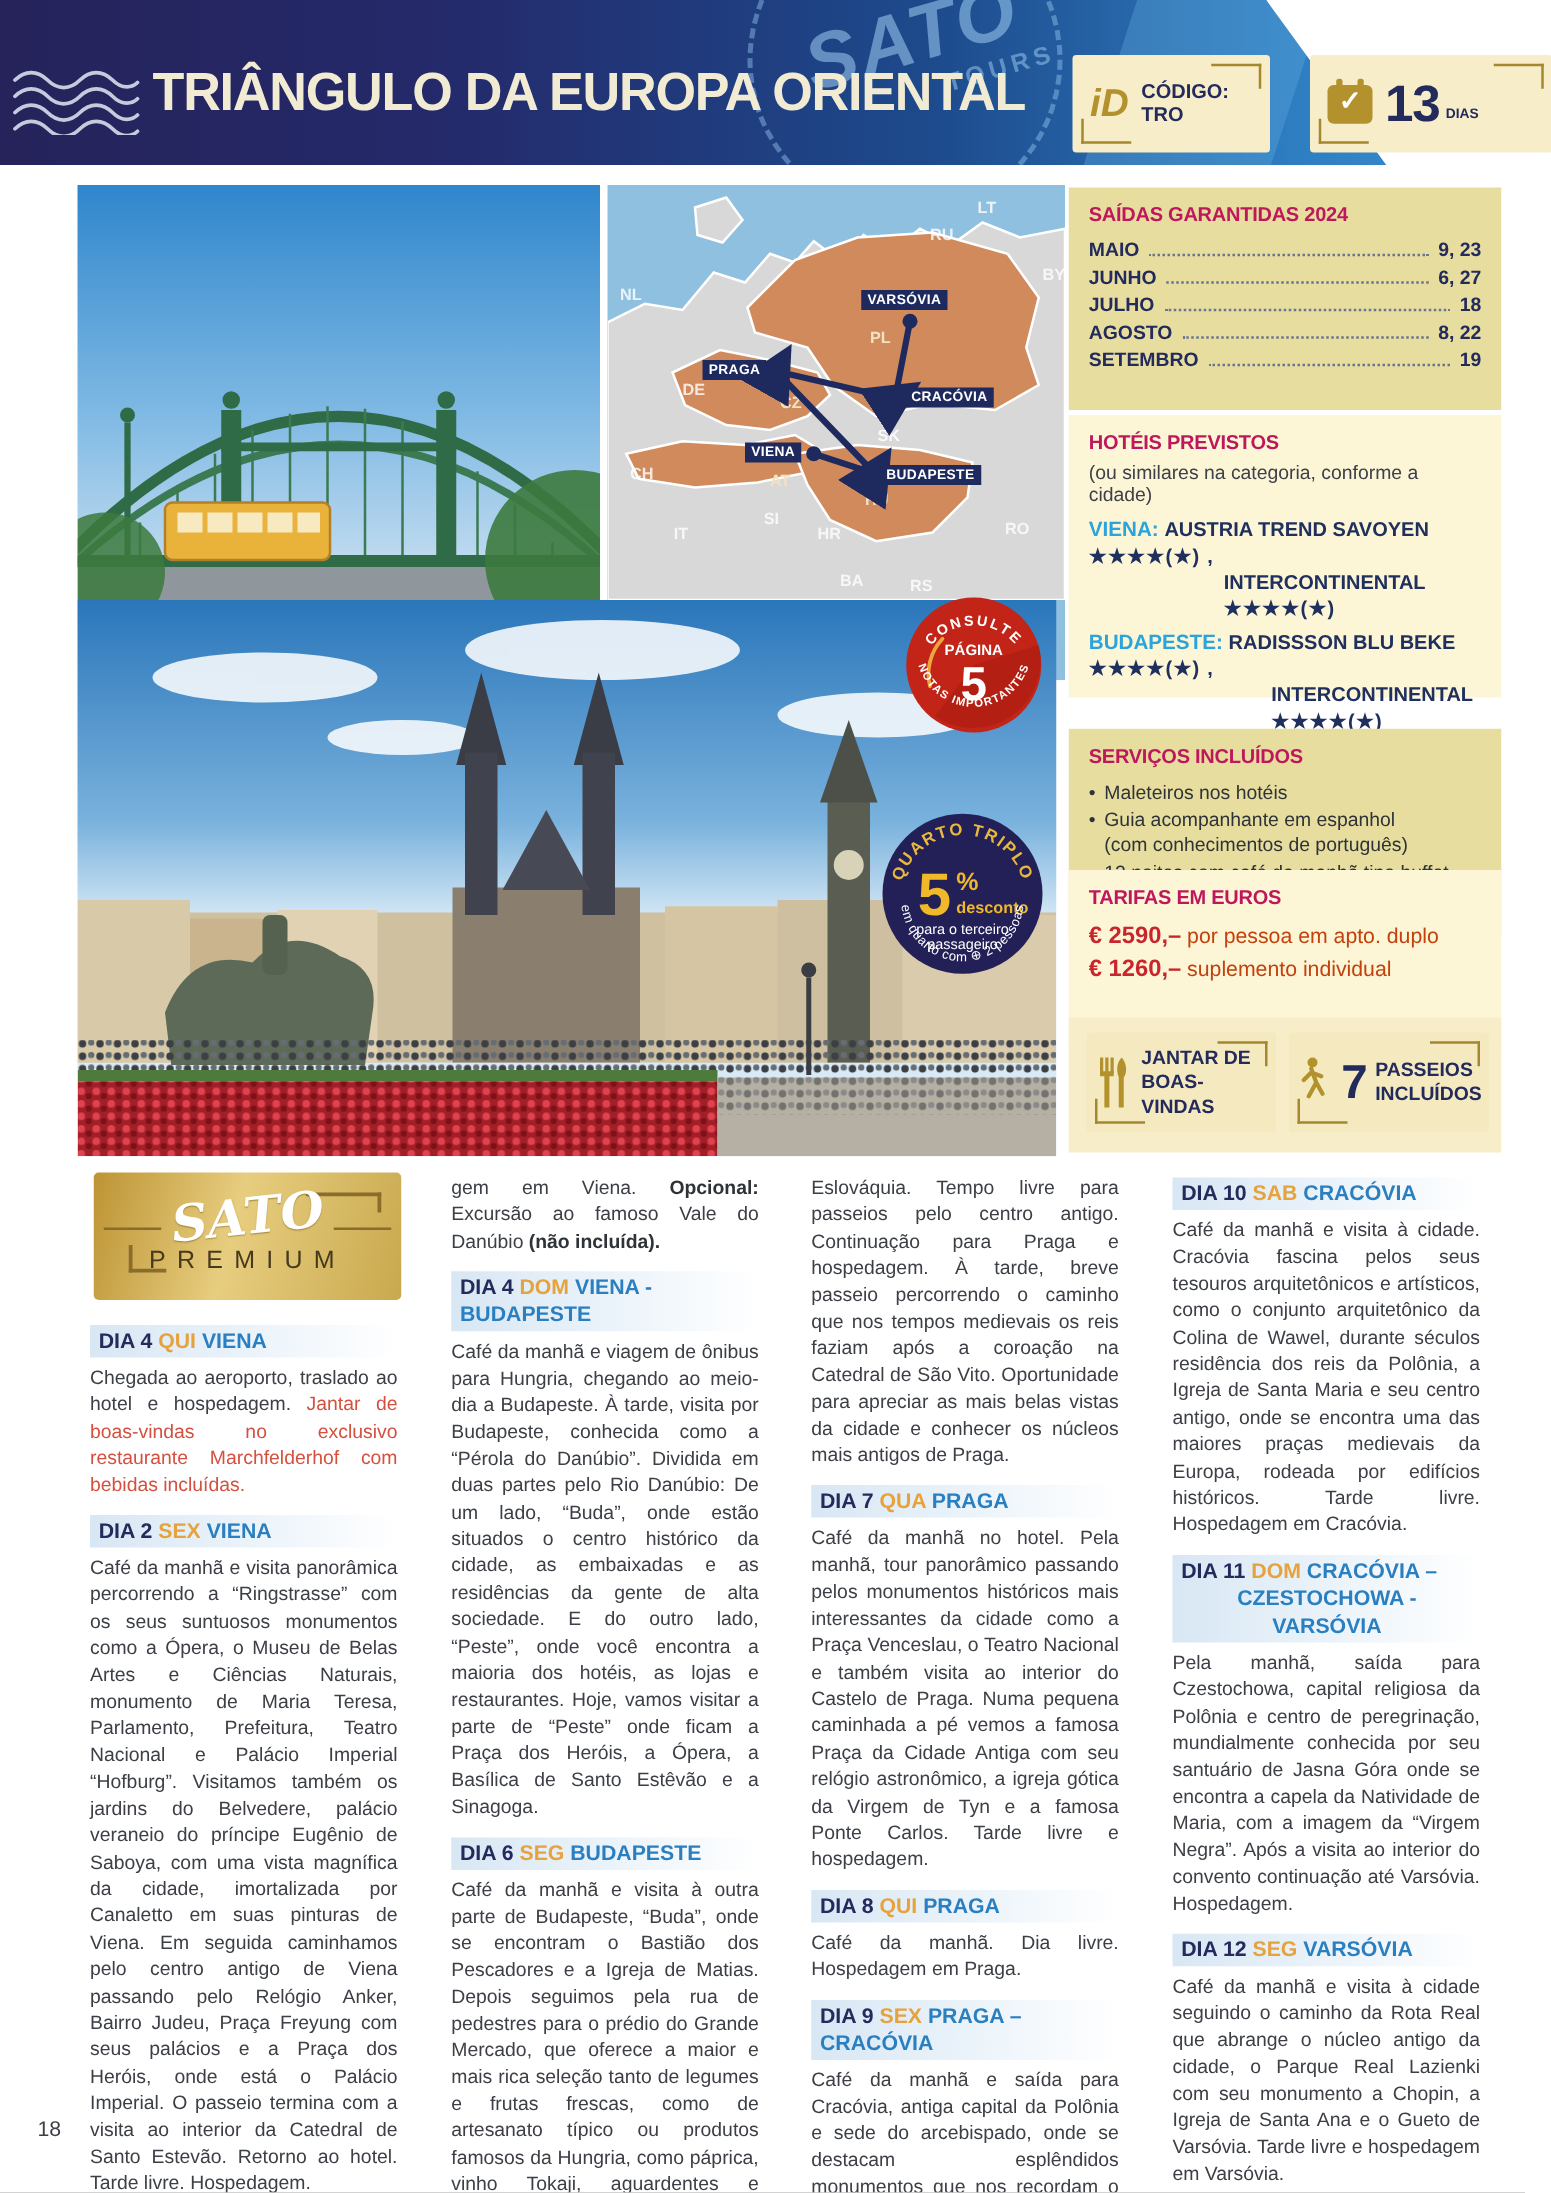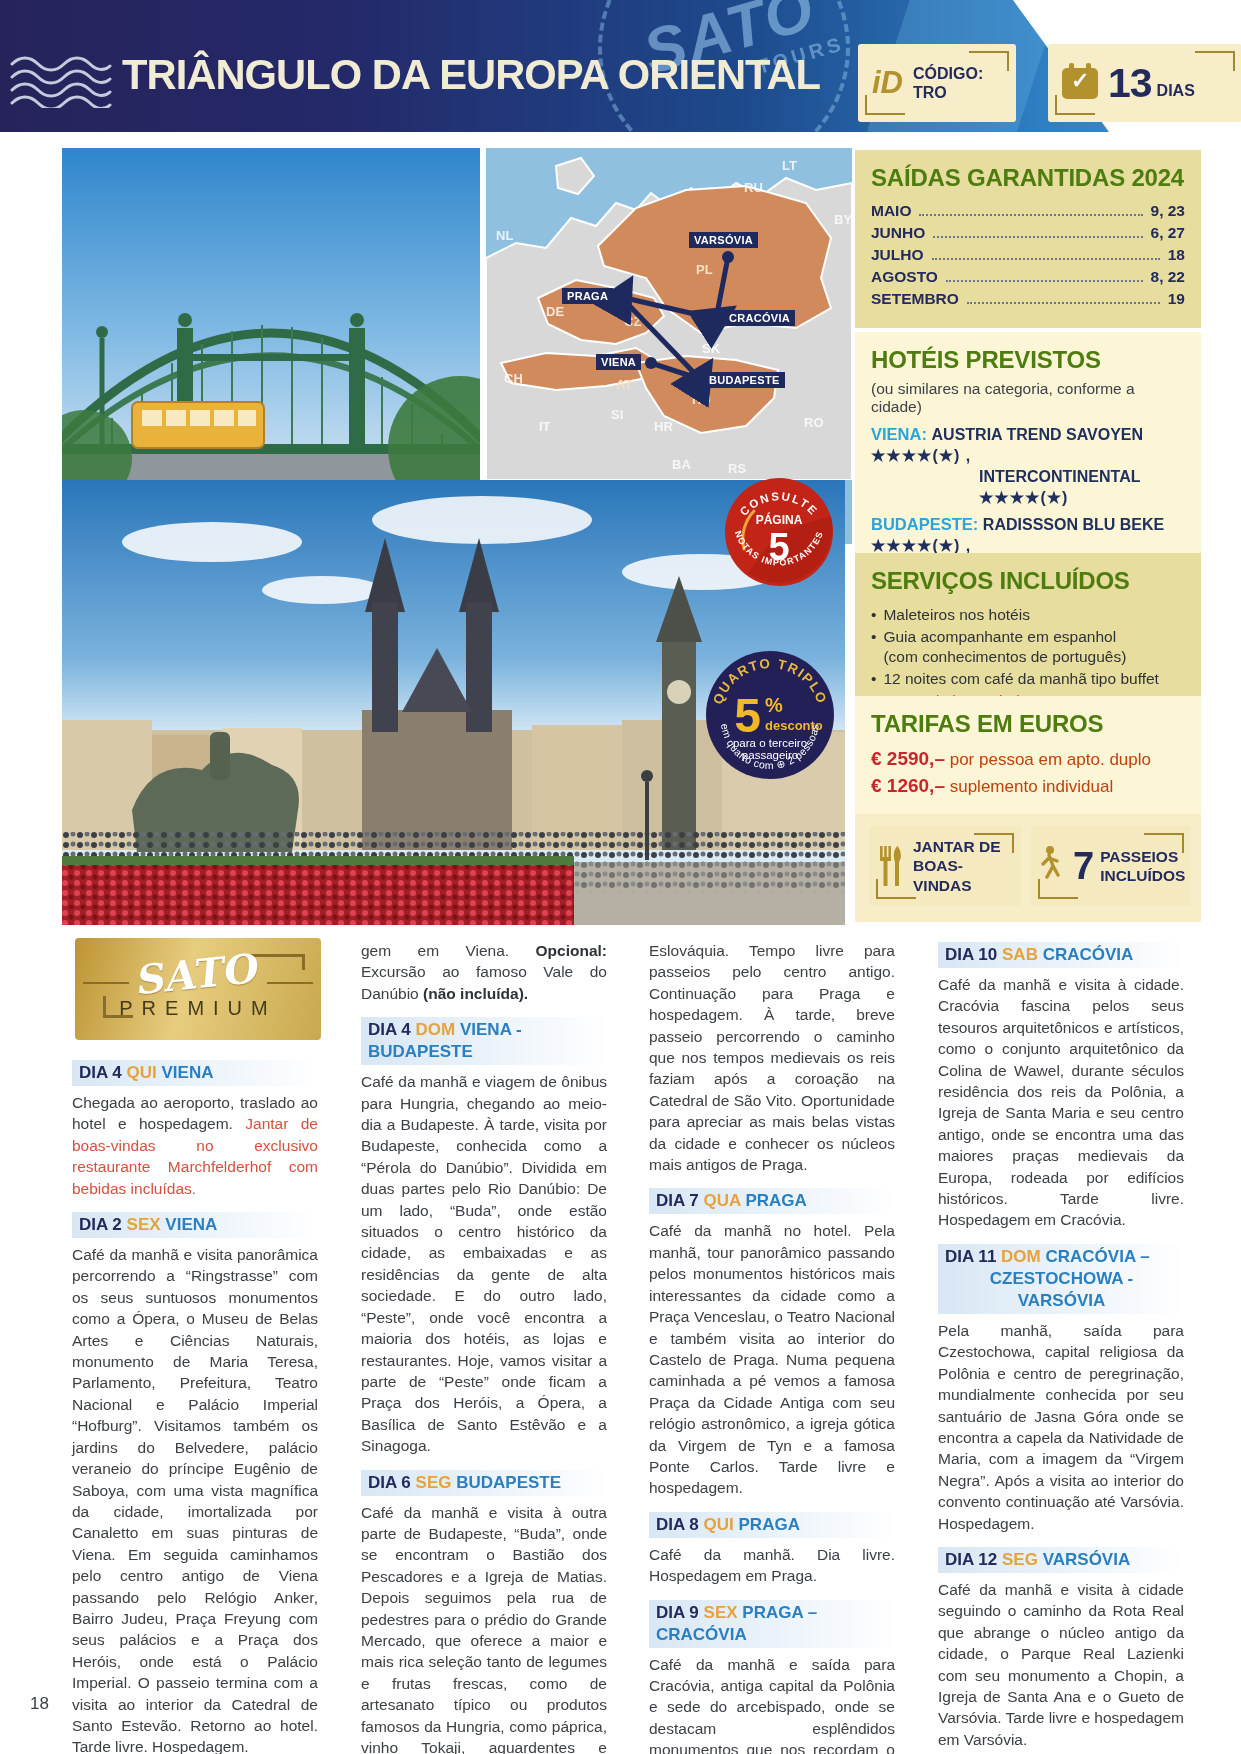--- a/index.html
+++ b/index.html
@@ -30,39 +30,39 @@
   .br{position:absolute;width:40px;height:20px}
   .br-tr{top:7px;right:7px;border-top:2px solid #a3882e;border-right:2px solid #a3882e}
   .br-bl{bottom:7px;left:7px;border-bottom:2px solid #a3882e;border-left:2px solid #a3882e}
   .code-icon{font-size:31px;font-weight:bold;font-style:italic;color:#b3922e;margin-right:10px}
   .code-text{font-size:16px;font-weight:bold;color:#232a5c;line-height:1.2}
   .cal-icon{width:36px;height:31px;background:#b3922e;border-radius:5px;position:relative;margin-right:10px;flex:none}
   .cal-ring{position:absolute;top:-5px;width:5px;height:9px;background:#b3922e;border-radius:2px}
   .cal-ring.r1{left:7px}.cal-ring.r2{right:7px}
   .cal-check{color:#fff;font-size:22px;font-weight:bold;position:absolute;left:9px;top:0}
   .days-num{font-size:41px;font-weight:bold;color:#232a5c;letter-spacing:-1px}
-  .days-label{font-size:16px;font-weight:bold;color:#232a5c;margin:16px 0 0 5px}
+  .days-label{font-size:11px;font-weight:bold;color:#232a5c;margin:16px 0 0 5px}
 
   
   .photo-bridge{position:absolute;left:62px;top:148px;width:418px;height:332px;overflow:hidden;
         background:linear-gradient(180deg,#2f86cc 0%,#7fb9e4 55%,#cfe3f2 100%)}
   .map-wrap{position:absolute;left:486px;top:148px;width:366px;height:396px;background:#8fc0e0;overflow:hidden}
   .map-chip{position:absolute;background:#1e2a5e;color:#fff;font-size:11px;font-weight:bold;
         padding:2px 5px;letter-spacing:.3px;white-space:nowrap}
   .photo-prague{position:absolute;left:62px;top:480px;width:783px;height:445px;overflow:hidden;
         background:linear-gradient(180deg,#2a76ba 0%,#7ab2dd 40%,#d8eaf6 58%,#d8eaf6 100%)}
 
   
   .box{position:absolute;left:855px;width:346px;padding:14px 16px}
   #box-dep{top:150px;height:178px;background:#e7dd9e}
   #box-hot{top:332px;height:226px;background:#fcf5d6}
-  #box-svc{top:553px;height:168px;background:#e7dd9e}
+  #box-svc{top:583px;height:168px;background:#e7dd9e}
   #box-rate{top:696px;height:144px;background:#fcf5d6}
   #box-stamps{top:814px;height:108px;background:#f7edc9}
-  .box-title{color:#4d7c0f;font-weight:bold;font-size:24px;margin:0 0 10px;letter-spacing:-.2px}
+  .box-title{color:#be185d;font-weight:bold;font-size:16px;margin:0 0 10px;letter-spacing:-.2px}
   .dep-row{display:flex;align-items:baseline;font-size:15.5px;color:#232a5c;font-weight:bold;margin-bottom:4px}
   .dep-dots{flex:1;border-bottom:2px dotted #6a7590;margin:0 8px 3px}
   .hotels-sub{font-size:15.5px;color:#3d4148;margin:-4px 0 8px}
   .hotel-row{margin-bottom:6px}
   .hotel-line{font-size:16px;color:#20305e;font-weight:bold;line-height:21px}
   .hotel-city{color:#2ba4dc;font-size:16.5px}
   .hotel-stars{letter-spacing:1px}
   .ind1{padding-left:108px}.ind2{padding-left:146px}.ind3{padding-left:66px}
   .svc-item{display:flex;font-size:15.5px;color:#2e3338;line-height:20px;margin-bottom:2px}
   .svc-bullet{margin-right:7px}

